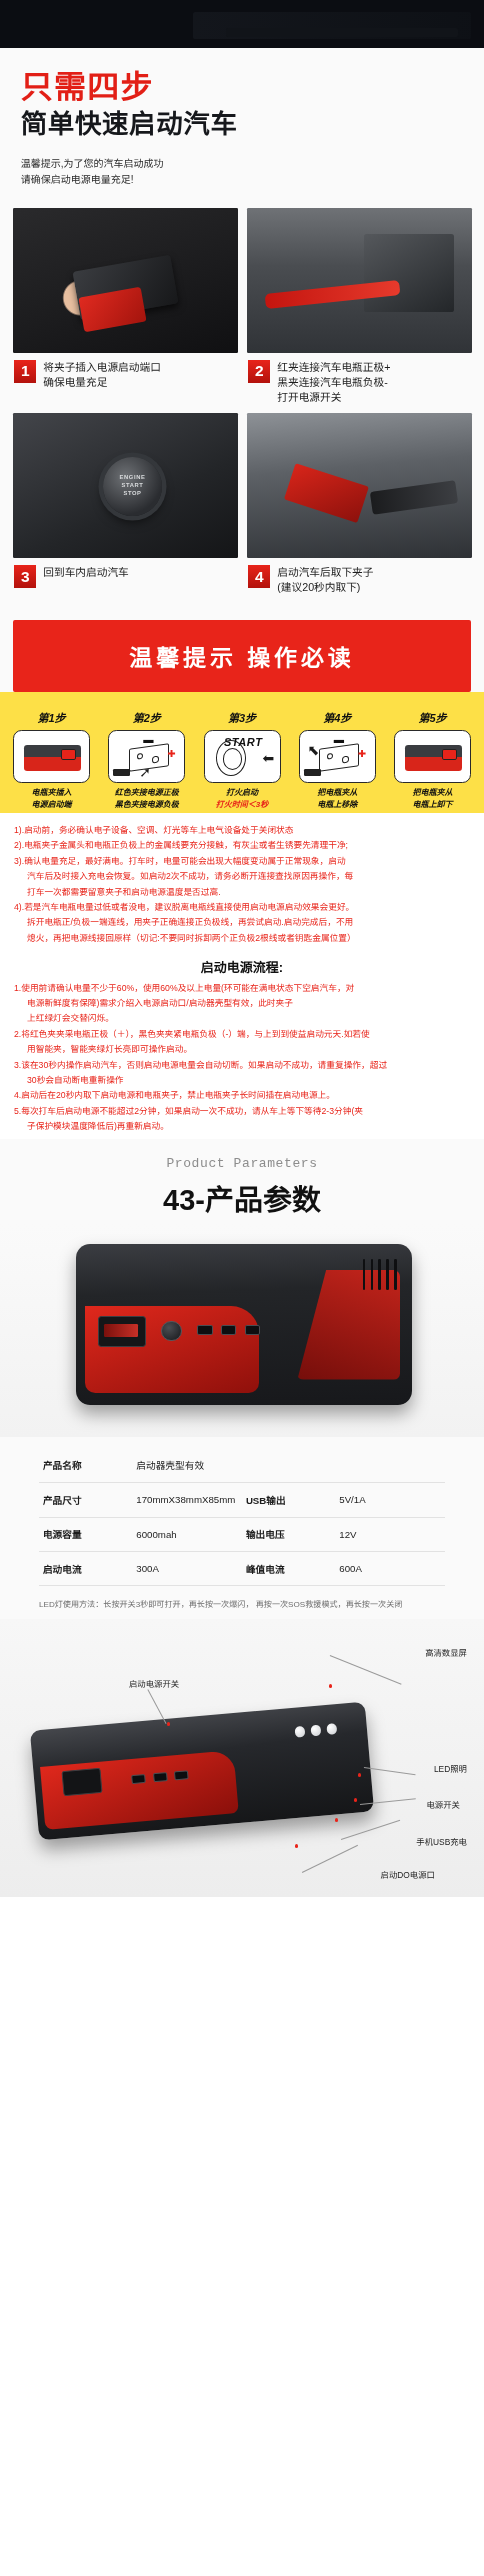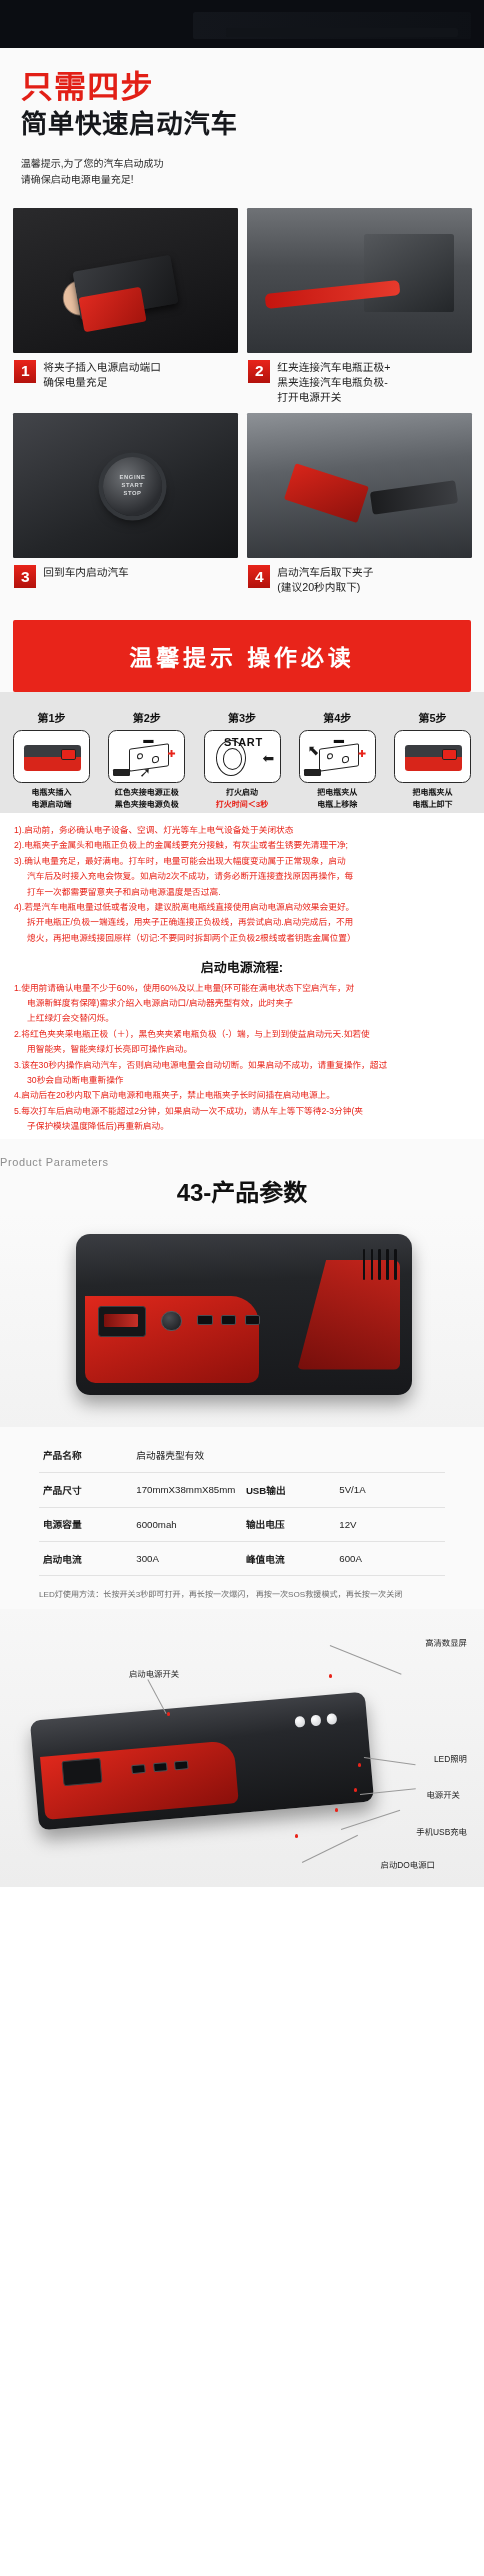--- a/index.html
+++ b/index.html
@@ -80,21 +80,21 @@
 
   
   .tipsWrap { padding:11.6px 13px 0 13px; }
   .tipsBanner {
     background:#e8241a; border-radius:1.9px; height:72px;
     display:flex; align-items:center; justify-content:center;
   }
   .tipsBanner span { color:#fff; font-size:23px; font-weight:bold; letter-spacing:3.9px; }
 
   
-  .fiveWrap { padding:17px 9px 2.6px 9px; background:#e5e5e5; }
+  .fiveWrap { padding:17px 9px 2.6px 9px; background:#fde047;font-style:italic; }
   .five { display:flex; justify-content:space-between; }
   .fiveCell { width:85px; text-align:center; }
   .fiveTitle { font-size:11px; font-weight:bold; color:#111; margin-bottom:4.5px; }
   .iconBox {
     width:77px; height:53px; margin:0 auto; border:1px solid #2a2a2a; border-radius:8.4px;
     position:relative; background:#fff; overflow:hidden;
   }
   .fiveLbl { font-size:8px; font-weight:bold; line-height:1.45; margin-top:4.5px; color:#111; }
   .fiveLbl .red { color:#e8241a; }
 
@@ -125,22 +125,22 @@
   .notes h3 { color:#e8241a; font-size:13.6px; font-weight:bold; margin-bottom:4.5px; }
   .notes p { color:#e8241a; font-size:8.7px; line-height:1.62; margin-bottom:1.3px; }
   .notes p.ind { padding-left:13px; }
   .flowTitle { text-align:center; color:#111; font-size:13px; font-weight:bold;
      margin:11.6px 0 5.2px 0; }
   .flow p { color:#e8241a; font-size:8.7px; line-height:1.62; margin-bottom:1.3px; }
   .flow p.ind { padding-left:13px; }
 
   
   .ppWrap { background:#fafafa; padding:17px 0 0 0; }
-  .ppEn { color:#8d8d8d; font-size:11px; letter-spacing:0.6px; }
-  .ppCn { text-align:center; color:#111; font-size:24px; font-weight:bold; margin-top:5.2px; }
+  .ppEn { text-align:center; color:#8d8d8d; font-size:13px; letter-spacing:0.6px;font-family:Liberation Mono, monospace; }
+  .ppCn { text-align:center; color:#111; font-size:29px; font-weight:bold; margin-top:5.2px; }
 
   .prodImg { width:484px; height:213px; position:relative; margin-top:6.5px;
      background:linear-gradient(180deg,#fafafa 0%,#f2f2f2 100%); }
   .device {
     position:absolute; left:76px; top:19.4px; width:336px; height:161px;
     background:linear-gradient(178deg,#3b3d42 0%,#232528 30%,#17181b 100%);
     border-radius:14px; box-shadow:0 9px 17px rgba(0,0,0,.35);
   }
   .device .redpanel {
     position:absolute; left:9px; top:62px; width:174px; height:87px;

